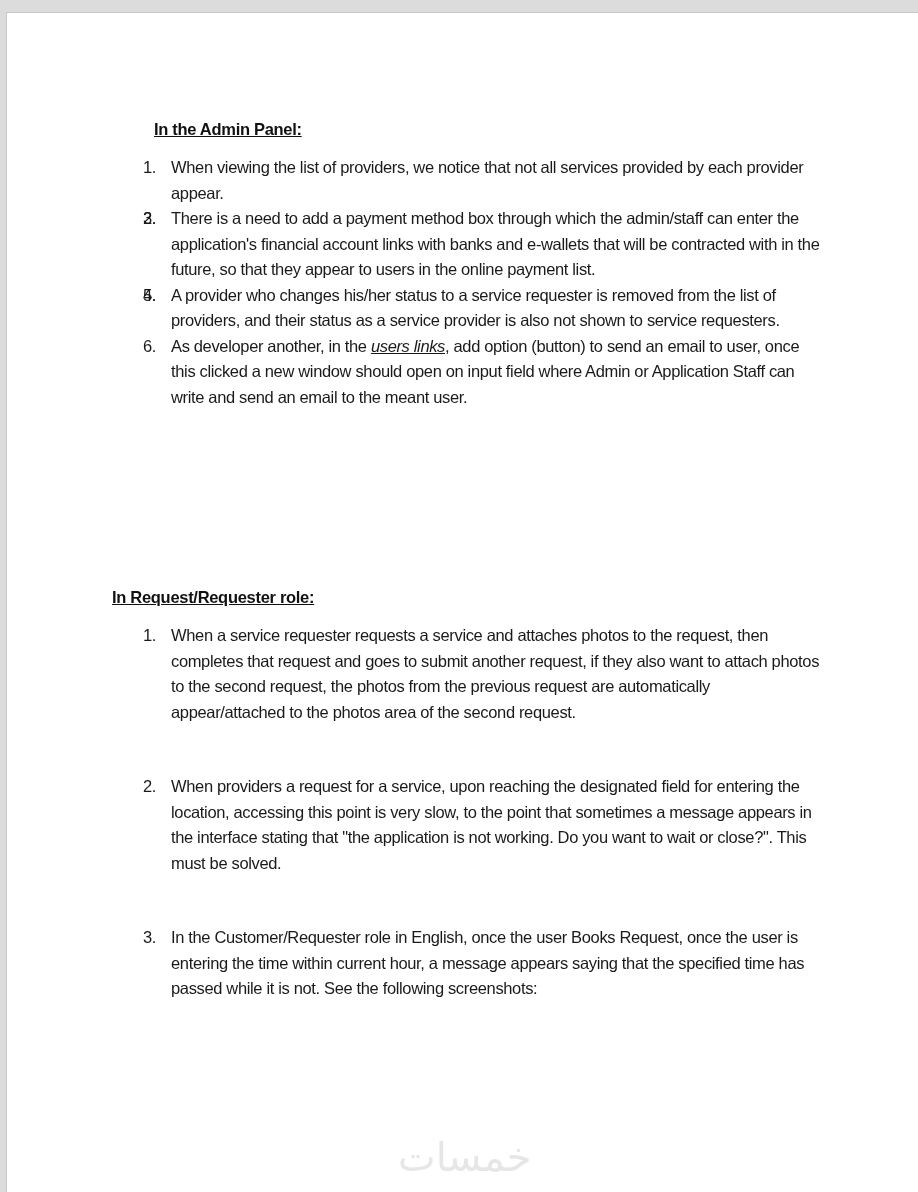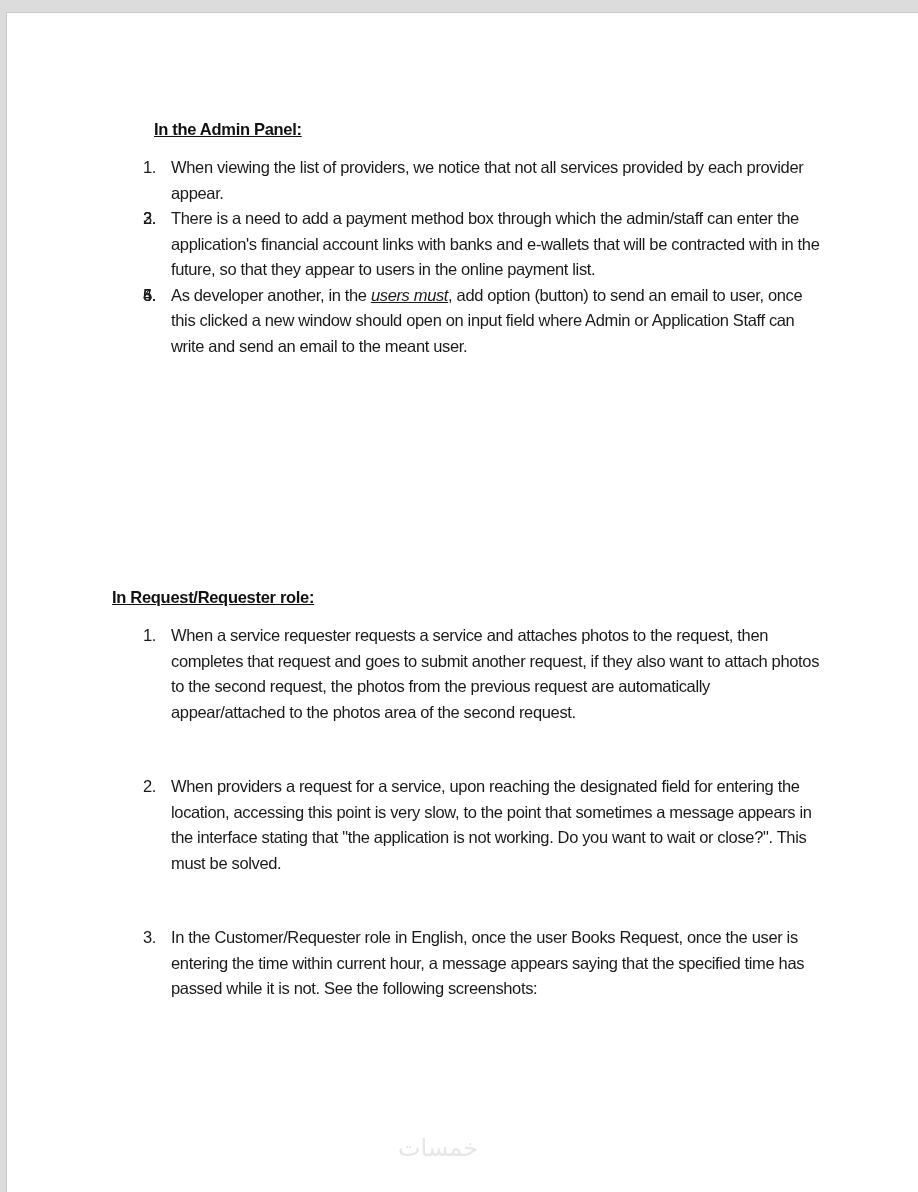--- a/index.html
+++ b/index.html
@@ -19,38 +19,38 @@
     position: absolute;
     font-size: 16.5px; font-weight: bold; text-decoration: underline;
     color: #111; letter-spacing: -0.3px;
   }
   .list { position: absolute; left: 136px; width: 680px; margin: 0; padding: 0; list-style: none; }
   .item { position: relative; padding-left: 28px; font-size: 16.5px; line-height: 25.5px; color: #1a1a1a; letter-spacing: -0.35px; }
   .item .num { position: absolute; left: 0; top: 0; }
   .item em { text-decoration: underline; }
   .watermark {
     position: absolute; left: 398px; top: 1134px;
-    font-size: 24px; color: #e6e6e6; font-family: "DejaVu Sans", sans-serif;
+    font-size: 40px; color: #e6e6e6; font-family: "DejaVu Sans", sans-serif;
     direction: rtl; letter-spacing: 1px;
   }
 </style>
 </head>
 <body>
 
 <div class="page">
 
   <div class="heading" style="left:136px; top:107px;margin-left:11px;">In the Admin Panel:</div>
 
   <ol class="list" style="top:142px;">
     <li class="item"><span class="num">1.</span><span>When viewing the list of providers, we notice that not all services provided by each provider appear.</span></li>
     <li class="item"><span class="num">2.</span></li>
     <li class="item"><span class="num">3.</span><span>There is a need to add a payment method box through which the admin/staff can enter the application's financial account links with banks and e-wallets that will be contracted with in the future, so that they appear to users in the online payment list.</span></li>
     <li class="item"><span class="num">4.</span></li>
-    <li class="item"><span class="num">5.</span></li>
-    <li class="item"><span class="num">6.</span><span>As developer another, in the </span><em>users must</em><span>, add option (button) to send an email to user, once this clicked a new window should open on input field where Admin or Application Staff can write and send an email to the meant user.</span></li>
+    <li class="item"><span class="num">5.</span><span>A provider who changes his/her status to a service requester is removed from the list of providers, and their status as a service provider is also not shown to service requesters.</span></li>
+    <li class="item"><span class="num">6.</span><span>As developer another, in the </span><em>users links</em><span>, add option (button) to send an email to user, once this clicked a new window should open on input field where Admin or Application Staff can write and send an email to the meant user.</span></li>
   </ol>
 
   <div class="heading" style="left:105px; top:575px;">In Request/Requester role:</div>
 
   <ol class="list" style="top:610px;">
     <li class="item"><span class="num">1.</span><span>When a service requester requests a service and attaches photos to the request, then completes that request and goes to submit another request, if they also want to attach photos to the second request, the photos from the previous request are automatically appear/attached to the photos area of the second request.</span></li>
     <li class="item" style="margin-top:49px;"><span class="num">2.</span><span>When providers a request for a service, upon reaching the designated field for entering the location, accessing this point is very slow, to the point that sometimes a message appears in the interface stating that "the application is not working. Do you want to wait or close?". This must be solved.</span></li>
     <li class="item" style="margin-top:49px;"><span class="num">3.</span><span>In the Customer/Requester role in English, once the user Books Request, once the user is entering the time within current hour, a message appears saying that the specified time has passed while it is not. See the following screenshots:</span></li>
   </ol>
 

